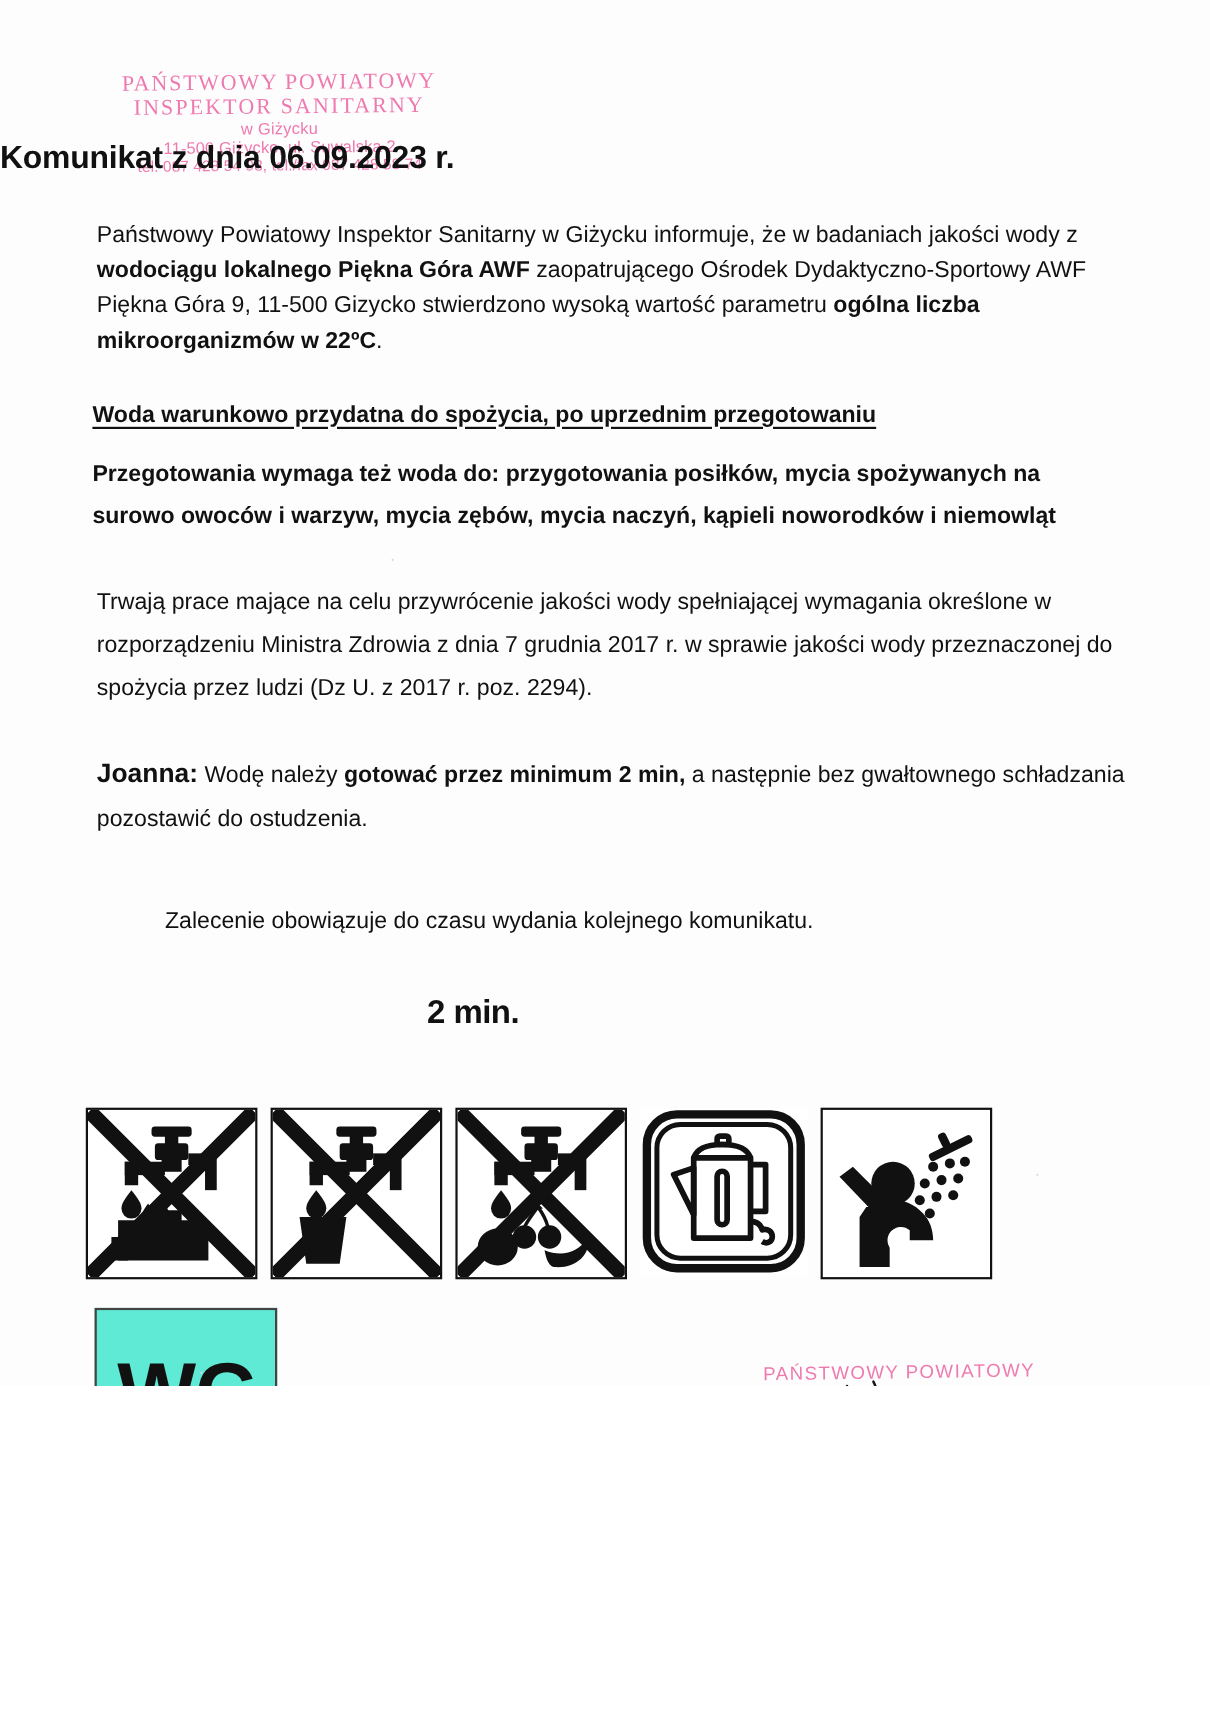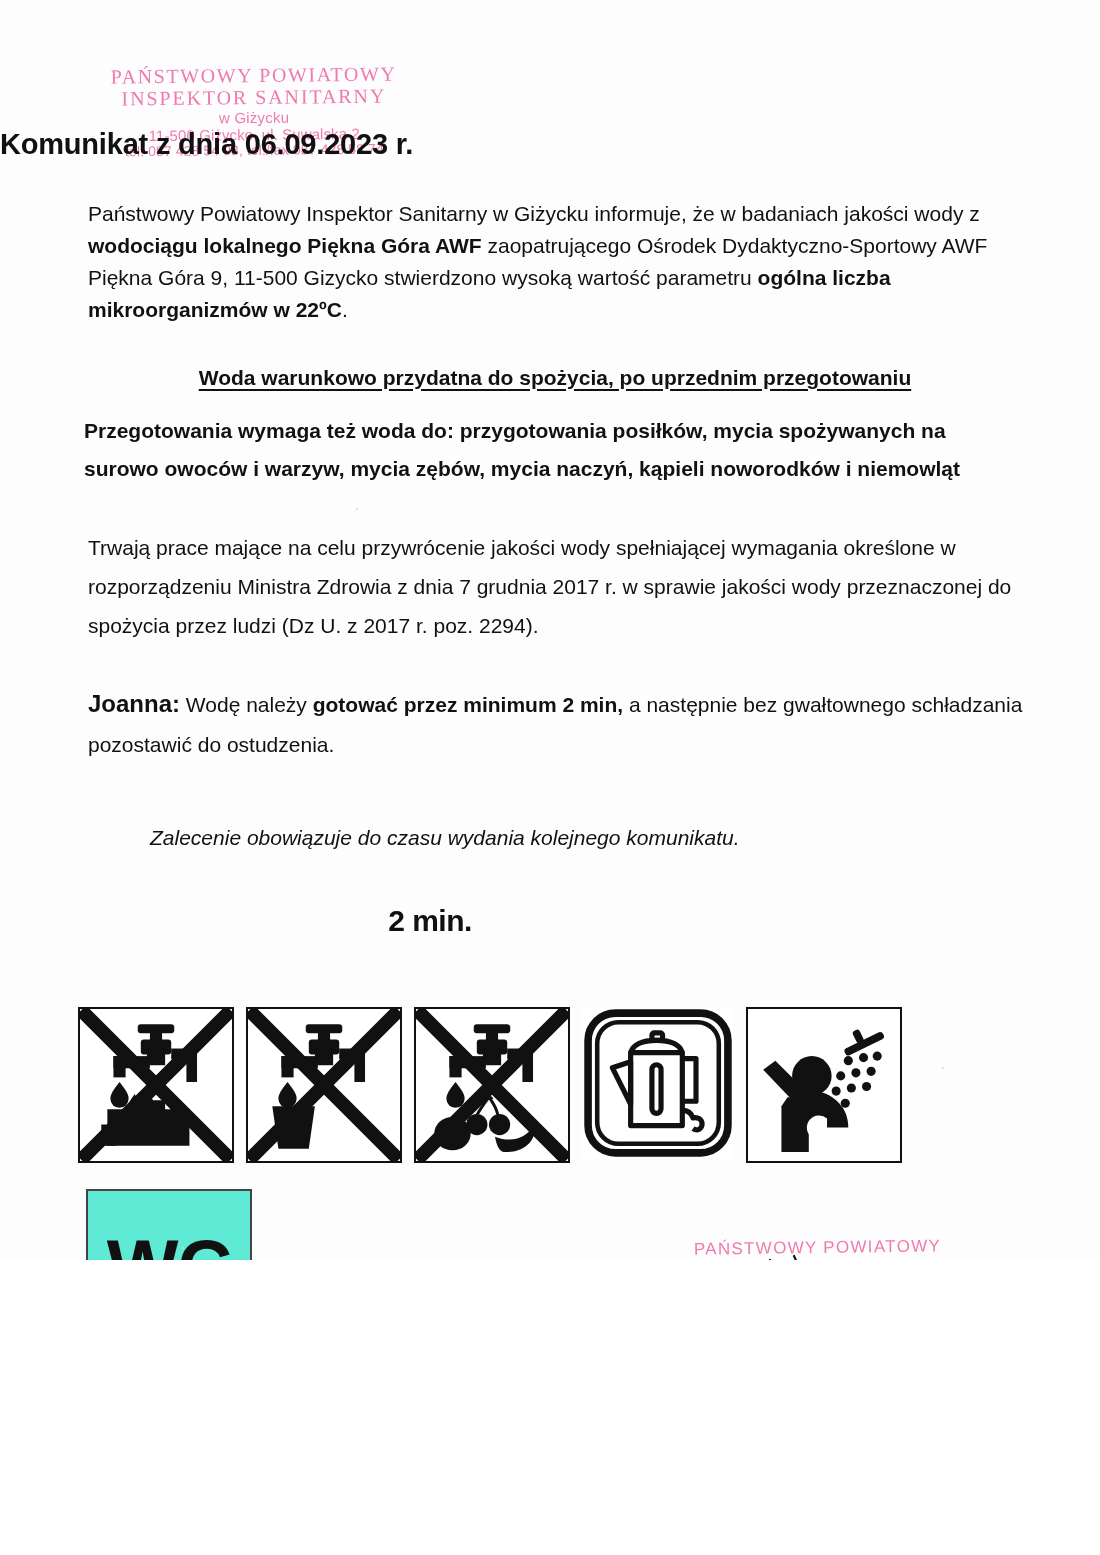--- a/index.html
+++ b/index.html
@@ -72,21 +72,21 @@
     left: 84px;
     top: 198px;
     width: 942px;
     font-size: 21px;
     line-height: 1.52;
   }
   .para { margin: 0 0 6px 4px; }
   b, strong { font-weight: bold; }
 
   .heading-underline {
-    text-align: center;
+    text-align: left;
     font-weight: bold;
     font-size: 21px;
     text-decoration: underline;
     text-underline-offset: 4px;
     margin: 36px 0 0 0;
   }
   .italic-block {
     font-weight: bold;
     font-size: 21px;
     line-height: 1.85;
@@ -97,21 +97,21 @@
     line-height: 1.85;
   }
   .gap-lg { height: 40px; }
   .gap-md { height: 30px; }
   .gap-sm { height: 18px; }
 
   .uwaga-lead {
     font-size: 24px;
     font-weight: bold;
   }
-  .indent-para { text-indent: 62px; font-style: italic; }
+  .indent-para { text-indent: 62px; }
 
   .minutes {
     text-align: center;
     font-size: 30px;
     font-weight: bold;
     margin-top: 40px;
     letter-spacing: -0.5px;
     padding-right: 250px;
   }
 

